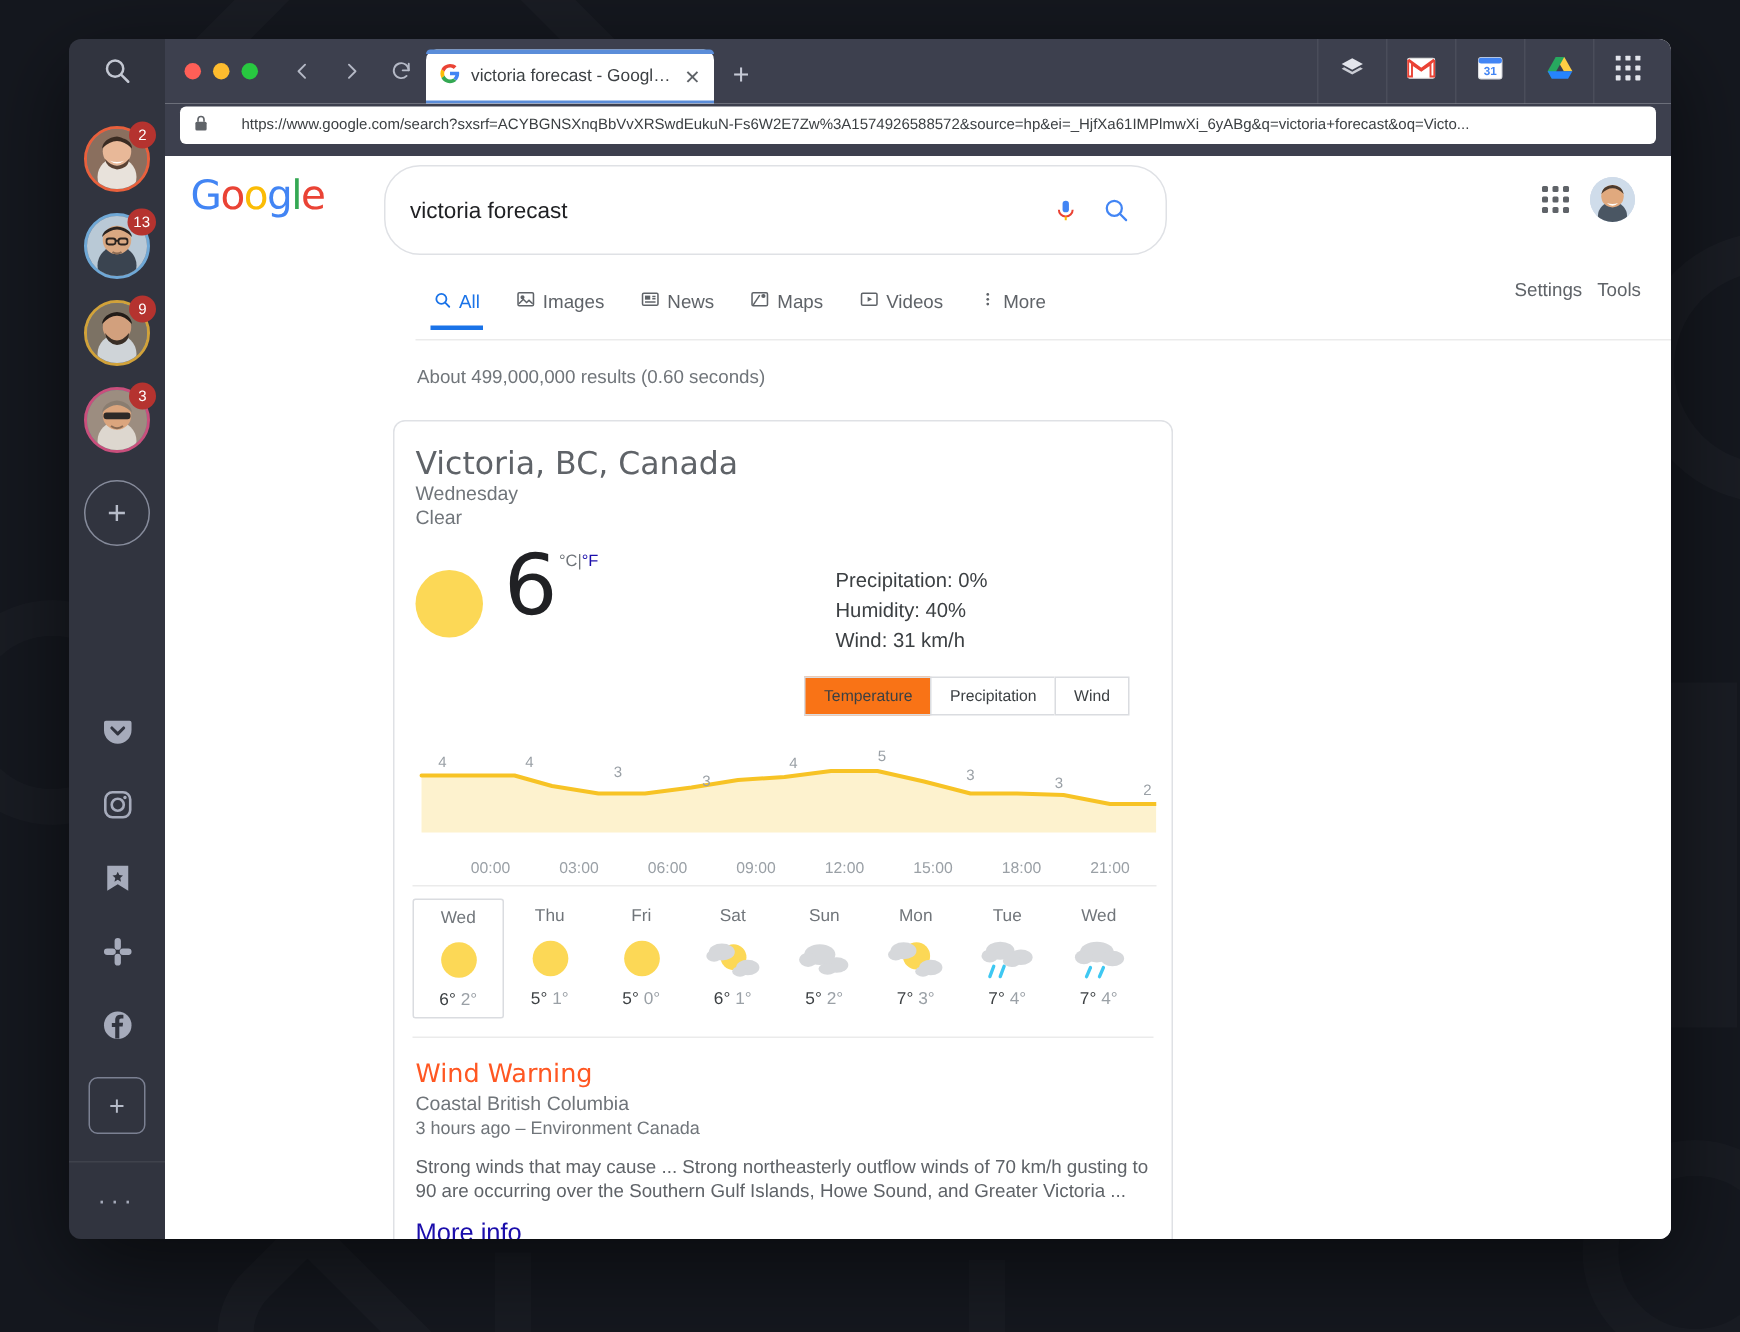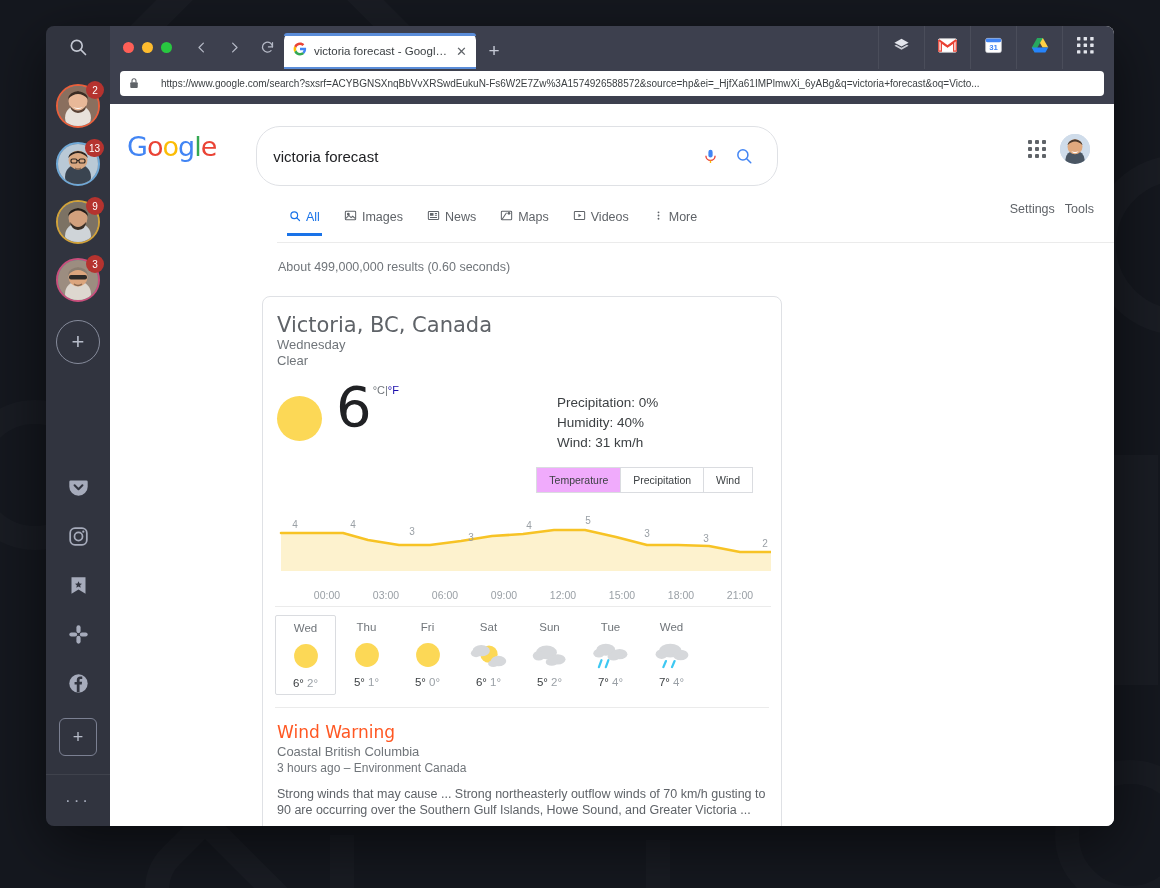--- a/index.html
+++ b/index.html
@@ -143,21 +143,21 @@
     display: flex; align-items: center; padding: 0 9px; gap: 8px; overflow: hidden;
   }
   .url-text {
     font-size: 10px; color: #3c4043; white-space: nowrap;
     overflow: hidden; text-overflow: ellipsis; margin-left: 14px;
   }
 
   .page { flex: 1; background: #fff; overflow: hidden; position: relative; }
 
   
-  .g-header { display: flex; align-items: flex-start; padding: 22px 0 0 0; }
+  .g-header { display: flex; align-items: flex-start; padding: 6px 0 0 0; }
   .g-logo {
     font-size: 27px; letter-spacing: -1px; margin-left: 17px;
     margin-top: 5px; font-family: "DejaVu Sans", sans-serif; font-weight: 400;
   }
   .g-logo span:nth-child(1){color:#4285F4}
   .g-logo span:nth-child(2){color:#EA4335}
   .g-logo span:nth-child(3){color:#FBBC05}
   .g-logo span:nth-child(4){color:#4285F4}
   .g-logo span:nth-child(5){color:#34A853}
   .g-logo span:nth-child(6){color:#EA4335}
@@ -211,21 +211,21 @@
   .w-units b { color: #1a0dab; font-weight: 400; }
   .w-units .sep { color: #70757a; }
   .w-right { font-size: 13.5px; color: #3c4043; line-height: 20px; padding-top: 14px; }
 
   .w-toggles { display: flex; margin: 14px 14px 0 auto; width: fit-content; margin-right: 28px; }
   .tg {
     font-size: 10.5px; color: #3c4043; padding: 6px 12px; background: #fff;
     border: 1px solid #dadce0; border-right: none; font-weight: 500;
   }
   .tg:last-child { border-right: 1px solid #dadce0; }
-  .tg.active { background: #f0abfc; }
+  .tg.active { background: #f97316; }
 
   
   .chart-area { position: relative; margin: 14px 0 0 12px; height: 78px; width: 496px; overflow: hidden; }
   .chart-area svg { display: block; }
   .chart-label { position: absolute; font-size: 10px; color: #9aa0a6; transform: translateX(-50%); }
   .hours { position: relative; height: 22px; margin-left: 12px; width: 496px; border-bottom: 1px solid #ebebeb;}
   .hour { position: absolute; font-size: 10.5px; color: #9aa0a6; transform: translateX(-50%); top: 4px; }
 
   
   .days { display: flex; padding: 8px 12px 12px 12px; }
@@ -734,20 +734,36 @@
                 <ellipse cx="31" cy="23" rx="9" ry="6" fill="#D6D8DB"></ellipse>
                 <ellipse cx="24" cy="26" rx="7" ry="4.5" fill="#D6D8DB"></ellipse>
               </svg>
             </div>
             <div class="day-temps">
               <span>5°</span>
               <span class="lo">2°</span>
             </div>
           </div>
           <div class="day">
+            <div class="day-name">Mon</div>
+            <div class="day-icon">
+              <svg width="38" height="34" viewBox="0 0 44 36">
+                <circle cx="22" cy="16" r="10.5" fill="#FCD856"></circle>
+                <ellipse cx="12" cy="12" rx="10" ry="6.5" fill="#D6D8DB"></ellipse>
+                <ellipse cx="6" cy="15" rx="6" ry="4.5" fill="#D6D8DB"></ellipse>
+                <ellipse cx="33" cy="25" rx="9" ry="6" fill="#D6D8DB"></ellipse>
+                <ellipse cx="27" cy="28" rx="6" ry="4" fill="#D6D8DB"></ellipse>
+              </svg>
+            </div>
+            <div class="day-temps">
+              <span>7°</span>
+              <span class="lo">3°</span>
+            </div>
+          </div>
+          <div class="day">
             <div class="day-name">Tue</div>
             <div class="day-icon">
               <svg width="38" height="34" viewBox="0 0 44 36">
                 <ellipse cx="16" cy="12" rx="11" ry="7" fill="#D6D8DB"></ellipse>
                 <ellipse cx="8" cy="16" rx="6.5" ry="5" fill="#D6D8DB"></ellipse>
                 <ellipse cx="32" cy="17" rx="9" ry="6" fill="#D6D8DB"></ellipse>
                 <ellipse cx="25" cy="20" rx="7" ry="4.5" fill="#D6D8DB"></ellipse>
                 <line x1="11" y1="24" x2="8" y2="32" stroke="#3EC8F2" stroke-width="2.6" stroke-linecap="round"></line>
                 <line x1="19" y1="24" x2="16" y2="32" stroke="#3EC8F2" stroke-width="2.6" stroke-linecap="round"></line>
               </svg>

